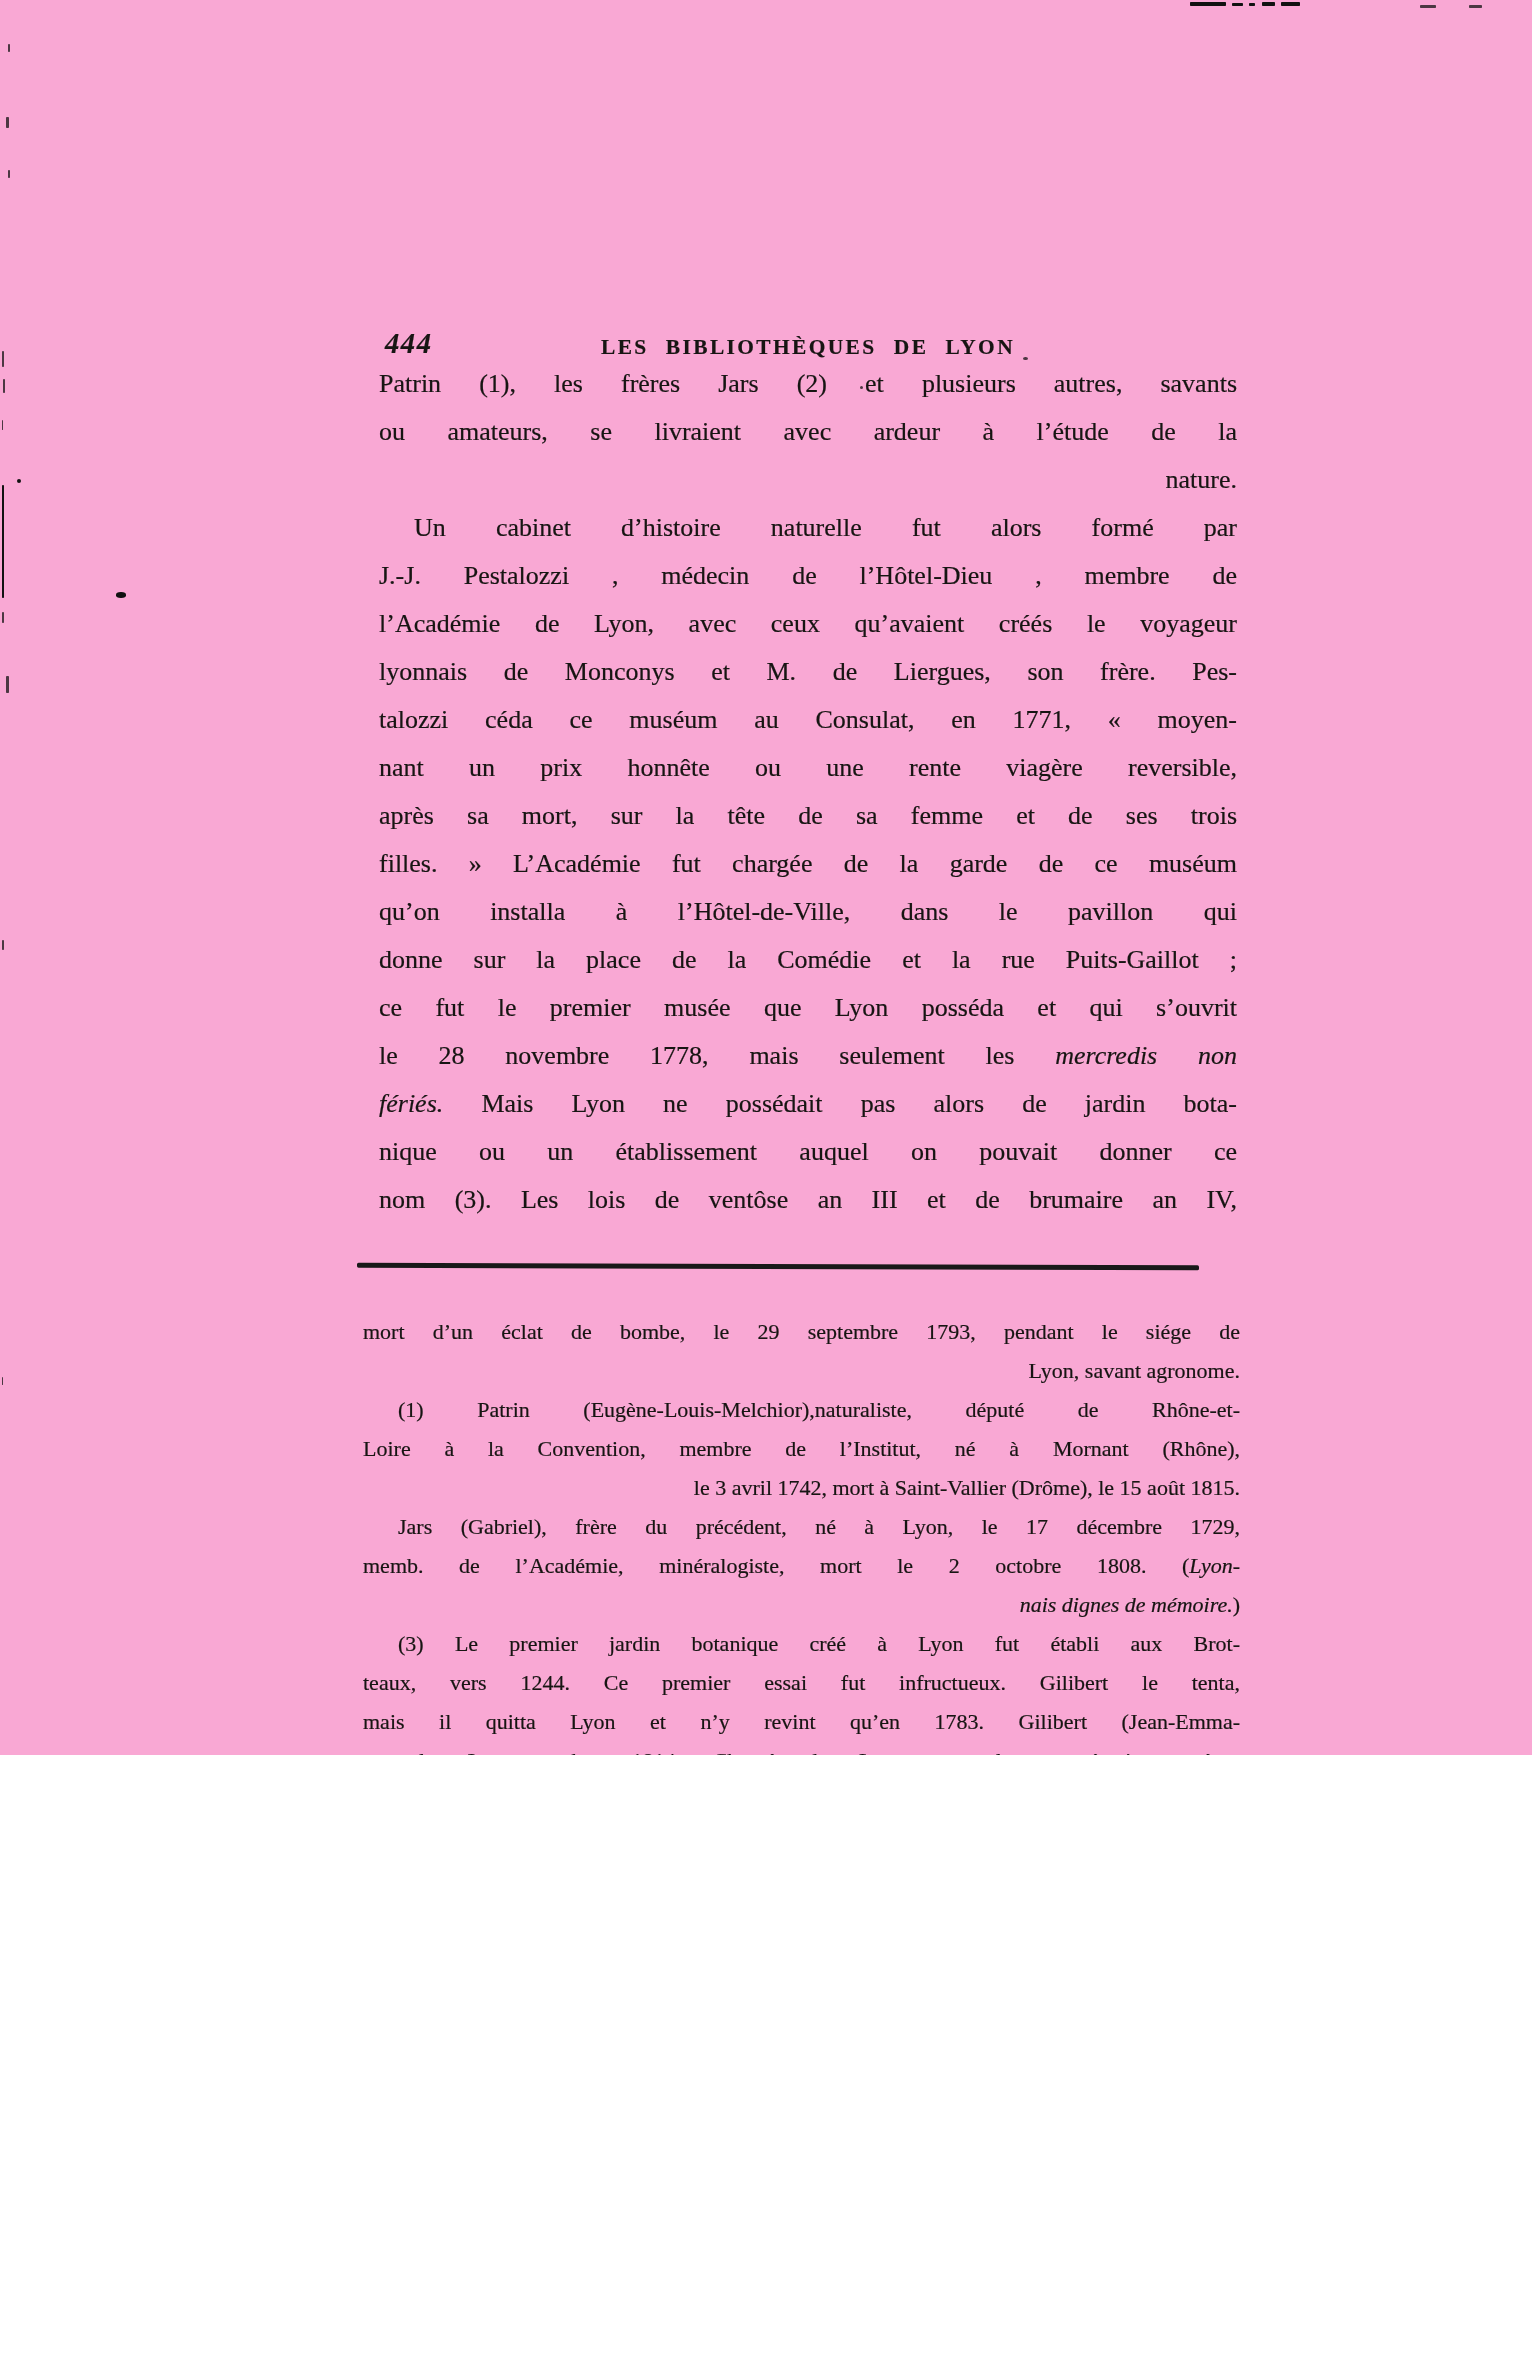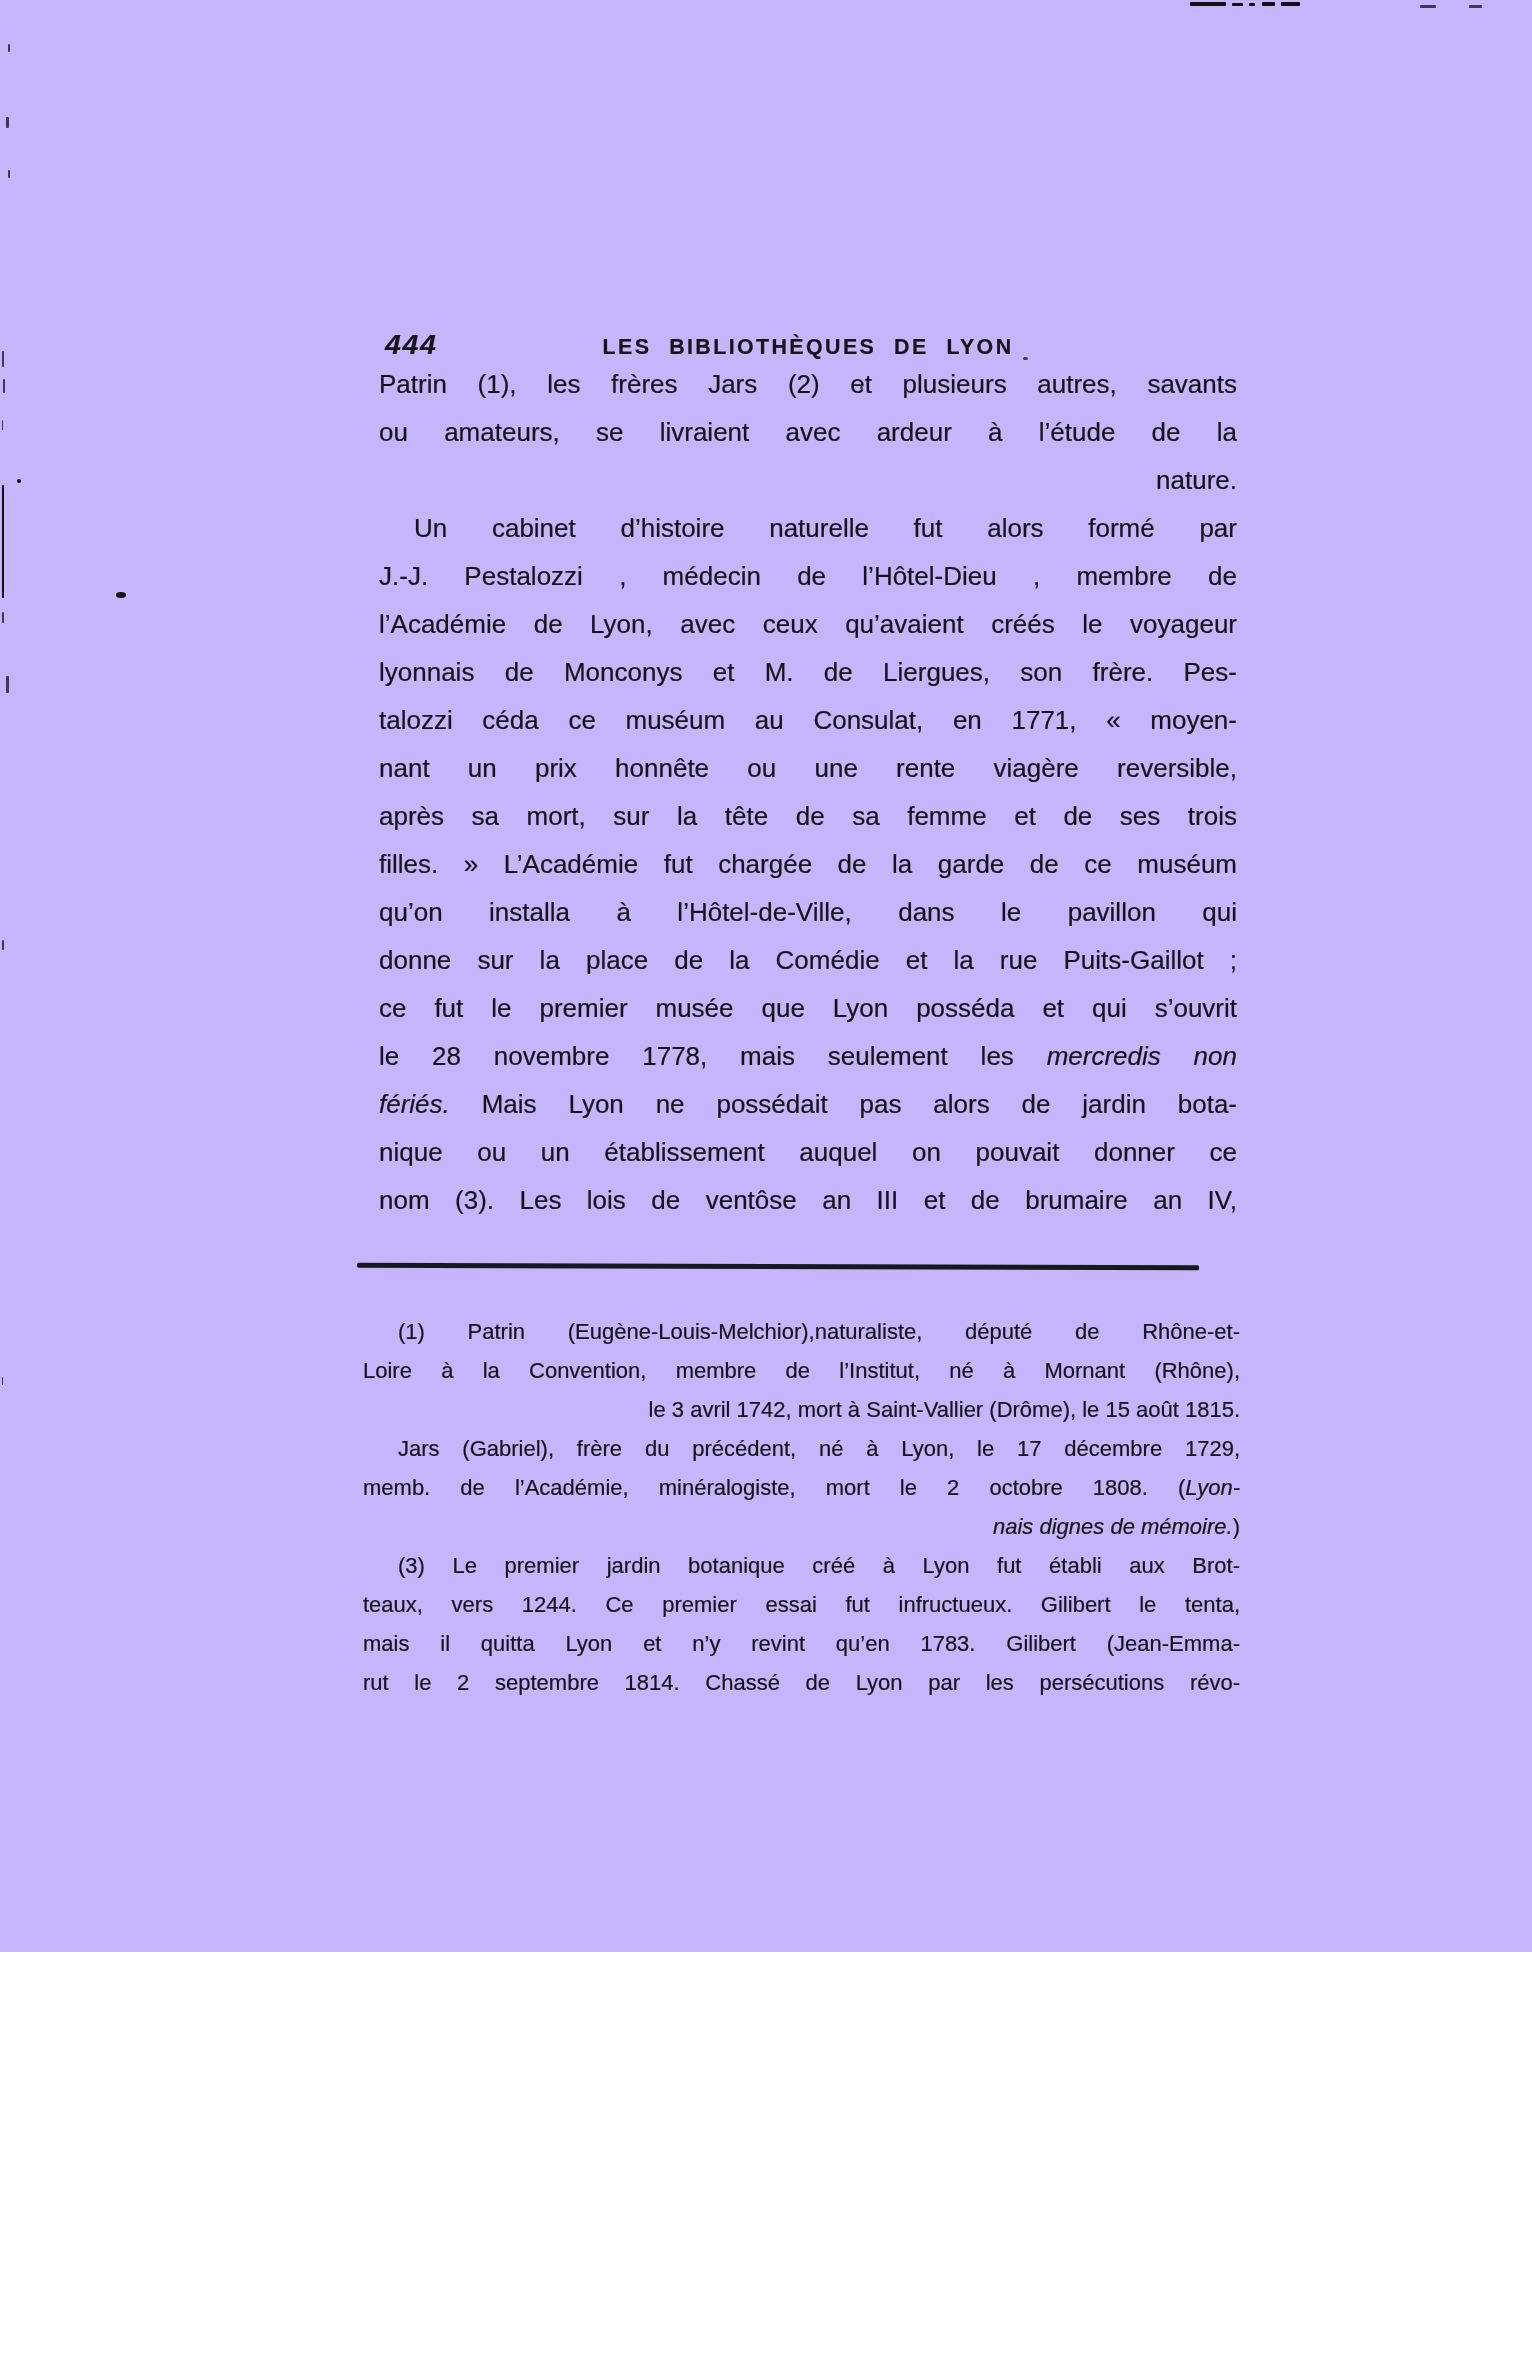--- a/index.html
+++ b/index.html
@@ -3,24 +3,24 @@
 <meta charset="utf-8">
 <style>
   html, body {
     margin: 0;
     padding: 0;
     background: #ffffff;
   }
   .page {
     position: relative;
     width: 1533px;
-    height: 1952px;
-    background: #c4b5fd;
+    height: 1755px;
+    background: #f9a8d4;
     overflow: hidden;
-    font-family: Liberation Sans, sans-serif;
+    font-family: Liberation Serif, serif;
     color: #171513;
   }
   
   .page-number {
     position: absolute;
     left: 385px;
     top: 328px;
     font-size: 28.5px;
     font-style: italic;
     font-weight: 700;
@@ -124,20 +124,24 @@
         <div class="tline full"><span class="seg">le 28 novembre 1778, mais seulement les </span><span class="seg it">mercredis non</span></div>
         <div class="tline full"><span class="seg it">fériés.</span><span class="seg"> Mais Lyon ne possédait pas alors de jardin bota-</span></div>
         <div class="tline full"><span class="seg">nique ou un établissement auquel on pouvait donner ce</span></div>
         <div class="tline full"><span class="seg">nom (3). Les lois de ventôse an III et de brumaire an IV,</span></div>
       </div>
   </main>
 
   <div class="footnote-rule"></div>
 
   <section class="footnotes">
+    <div class="para">
+        <div class="tline full"><span class="seg">mort d’un éclat de bombe, le 29 septembre 1793, pendant le siége de</span></div>
+        <div class="tline"><span class="seg">Lyon, savant agronome.</span></div>
+      </div>
     <div class="para p-indent">
         <div class="tline full"><span class="seg">(1) Patrin (Eugène-Louis-Melchior),naturaliste, député de Rhône-et-</span></div>
         <div class="tline full"><span class="seg">Loire à la Convention, membre de l’Institut, né à Mornant (Rhône),</span></div>
         <div class="tline"><span class="seg">le 3 avril 1742, mort à Saint-Vallier (Drôme), le 15 août 1815.</span></div>
       </div>
     <div class="para p-indent">
         <div class="tline full"><span class="seg">Jars (Gabriel), frère du précédent, né à Lyon, le 17 décembre 1729,</span></div>
         <div class="tline full"><span class="seg">memb. de l’Académie, minéralogiste, mort le 2 octobre 1808. (</span><span class="seg it">Lyon-</span></div>
         <div class="tline"><span class="seg it">nais dignes de mémoire.</span><span class="seg">)</span></div>
       </div>

